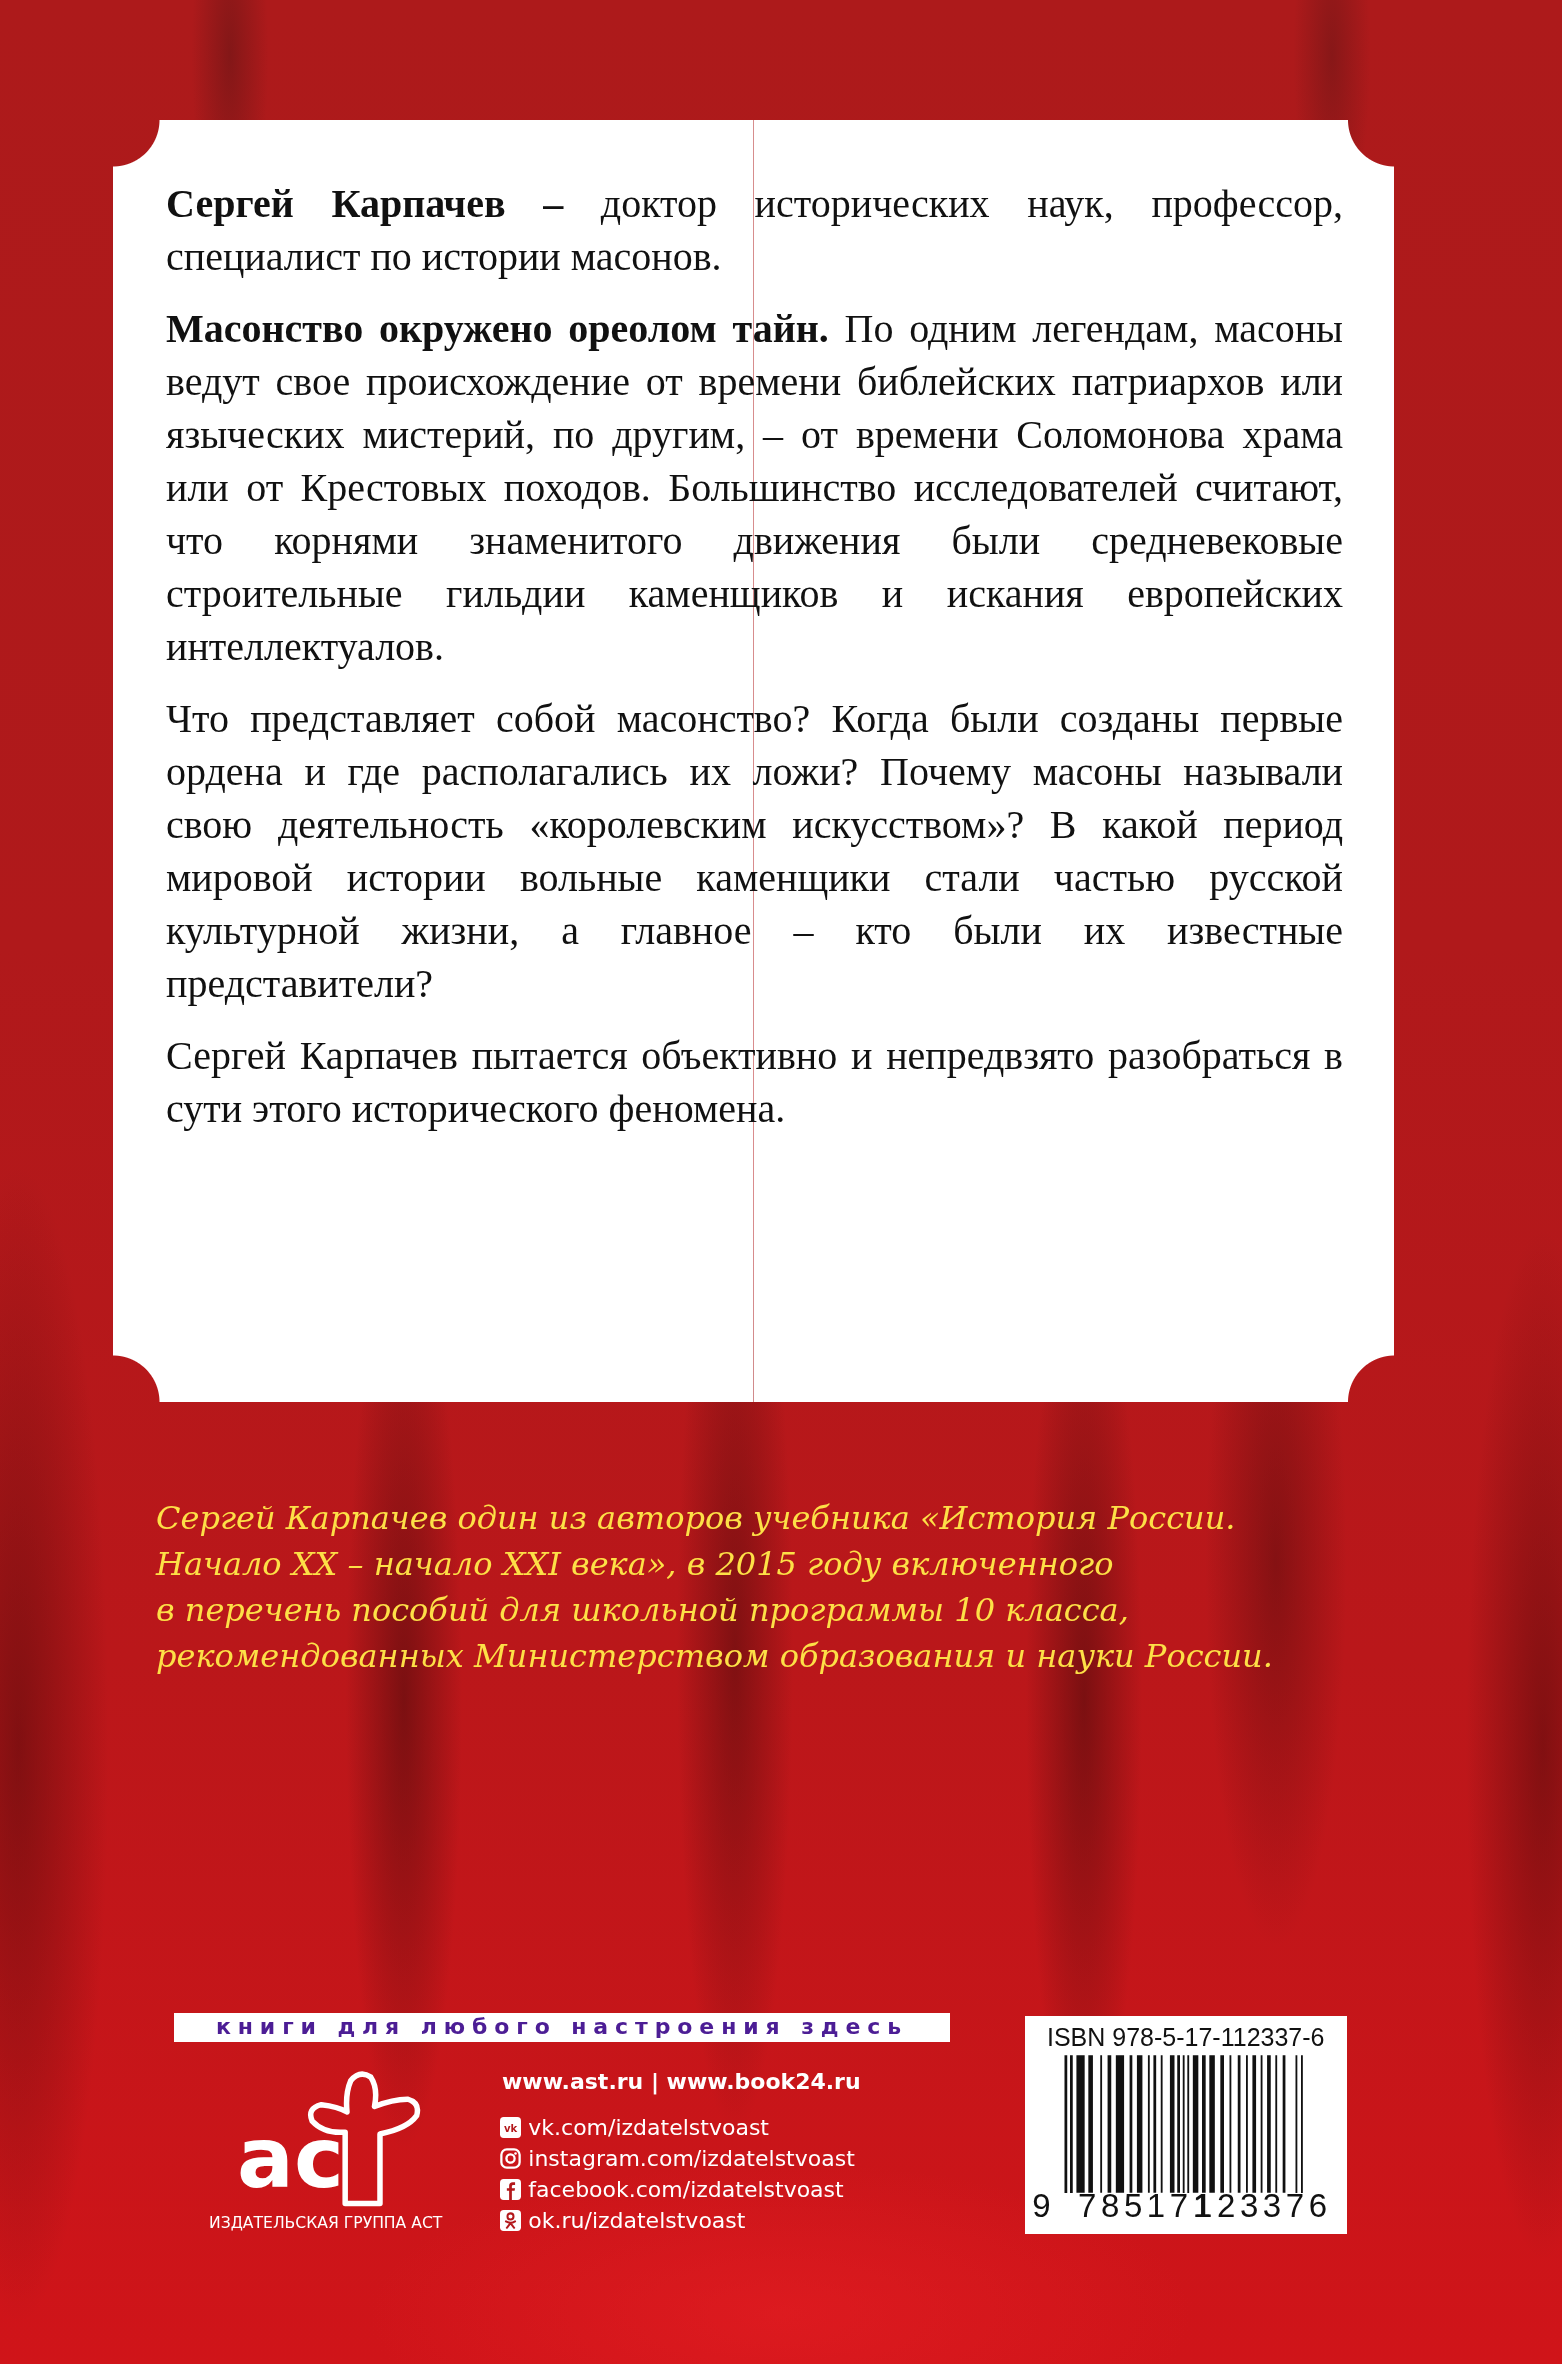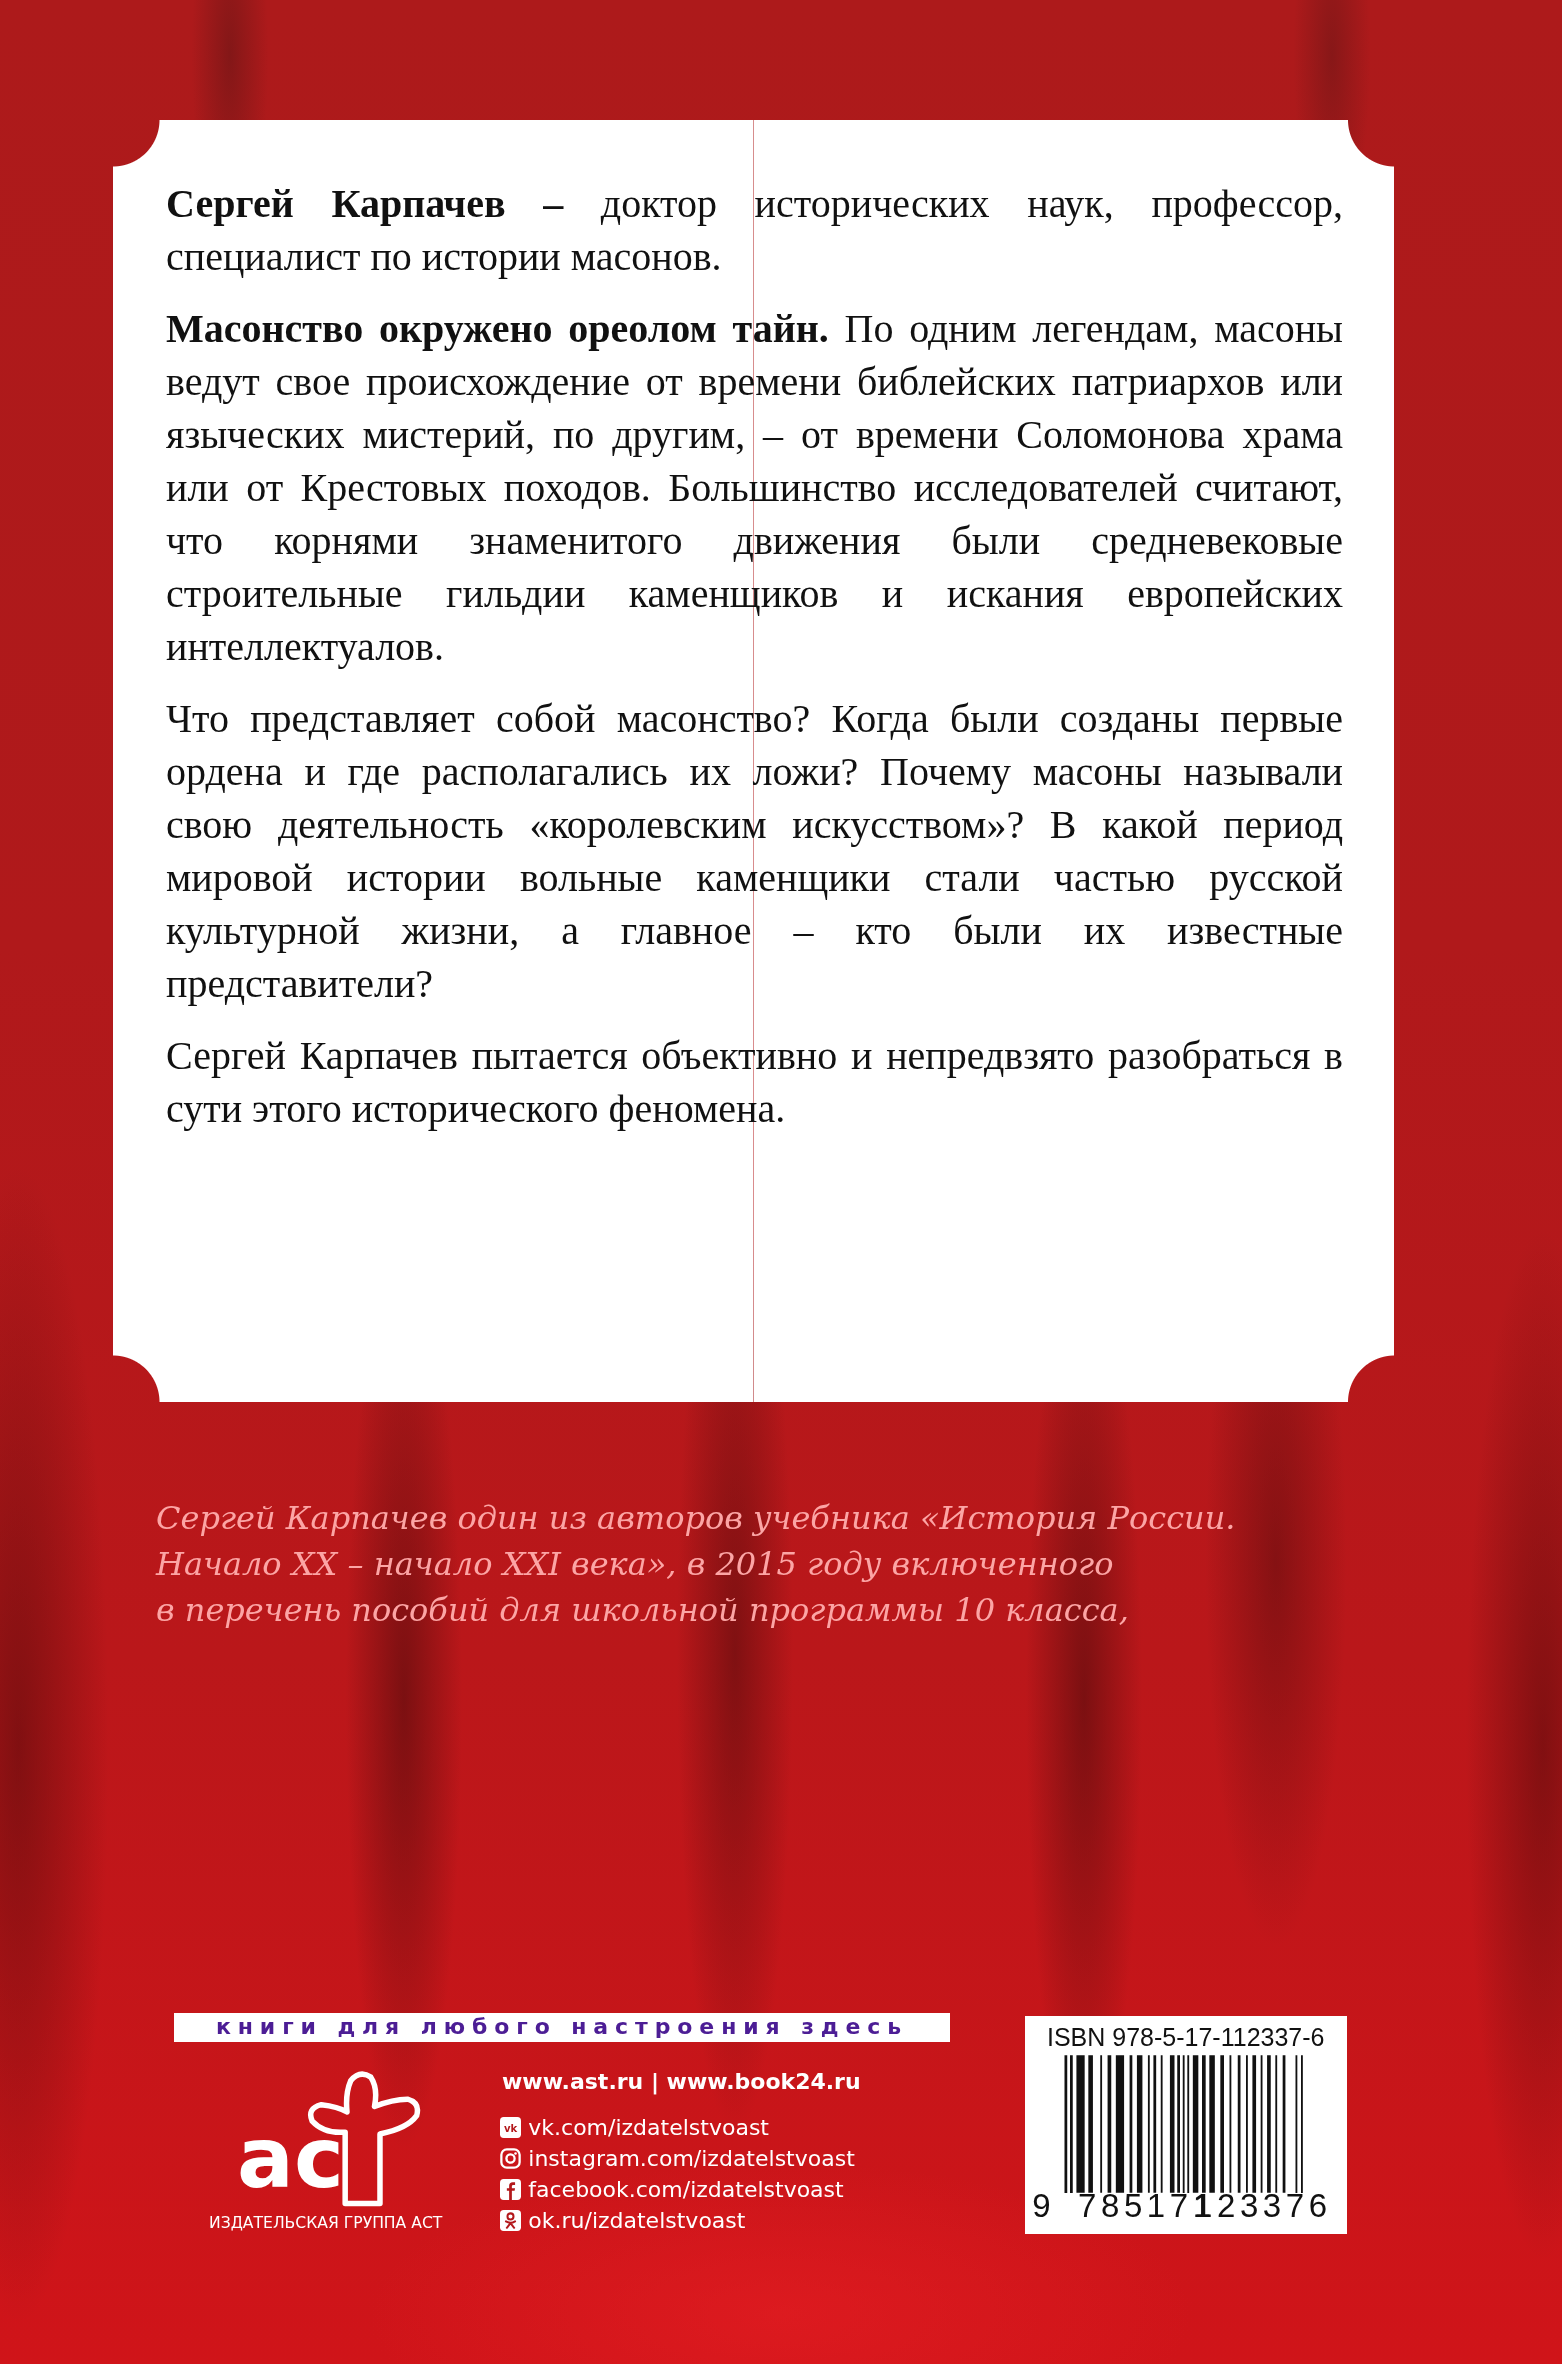--- a/index.html
+++ b/index.html
@@ -33,21 +33,21 @@
   .panel-text {
     position:absolute; left:53px; top:57px; width:1177px;
     font-family:"Liberation Serif", serif; font-size:40px; line-height:53px;
     color:#111; text-align:justify;
   }
   .panel-text p { margin:0 0 19px 0; }
   .panel-text b { font-weight:bold; }
   .italic-block {
     position:absolute; left:156px; top:1495px; width:1194px;
     font-family:"DejaVu Serif", serif; font-style:italic; font-size:32px; line-height:46px;
-    color:#fca5a5;
+    color:#fde047;
   }
   .italic-block div { white-space:nowrap; }
   .tagline {
     position:absolute; left:174px; top:2013px; width:776px; height:28.5px;
     background:#fff; color:#4c1d95;
     font-family:"DejaVu Sans", sans-serif; font-weight:bold; font-size:22px;
     letter-spacing:6.9px; line-height:28.5px; text-align:center; white-space:nowrap;
   }
   .logo { position:absolute; left:209px; top:2068px; width:275px; height:174px; }
   .logo-svg { position:absolute; left:27.5px; top:0; }
@@ -92,20 +92,21 @@
     <p><b>Масонство окружено ореолом тайн.</b><span> По одним легендам, масоны ведут свое происхождение от времени библейских патриархов или языческих мистерий, по другим, – от времени Соломонова храма или от Крестовых походов. Большинство исследователей считают, что корнями знаменитого движения были средневековые строительные гильдии каменщиков и искания европейских интеллектуалов.</span></p>
     <p><span>Что представляет собой масонство? Когда были созданы первые ордена и где располагались их ложи? Почему масоны называли свою деятельность «королевским искусством»? В какой период мировой истории вольные каменщики стали частью русской культурной жизни, а главное – кто были их известные представители?</span></p>
     <p><span>Сергей Карпачев пытается объективно и непредвзято разобраться в сути этого исторического феномена.</span></p>
   </div>
 </div>
 
 <div class="italic-block">
   <div>Сергей Карпачев один из авторов учебника «История России.</div>
   <div>Начало XX – начало XXI века», в 2015 году включенного</div>
   <div>в перечень пособий для школьной программы 10 класса,</div>
+  <div>рекомендованных Министерством образования и науки России.</div>
 </div>
 
 <div class="tagline">книги для любого настроения здесь</div>
 
 <div class="logo">
   <svg class="logo-svg" width="220" height="142" viewBox="0 0 240 155">
     <text x="0" y="130" font-family="DejaVu Sans, sans-serif" font-weight="bold" font-size="92" fill="#fff">ас</text>
     <path d="M118 148 L118 70 Q95 72 82 58 Q76 44 92 40 Q110 42 120 48 Q118 28 124 14 Q134 2 146 10 Q154 22 150 42 Q170 34 186 34 Q200 38 196 52 Q186 66 156 72 L156 148 Z" fill="none" stroke="#fff" stroke-width="6" stroke-linejoin="round"></path>
   </svg>
   <div class="logo-caption">ИЗДАТЕЛЬСКАЯ ГРУППА АСТ</div>

